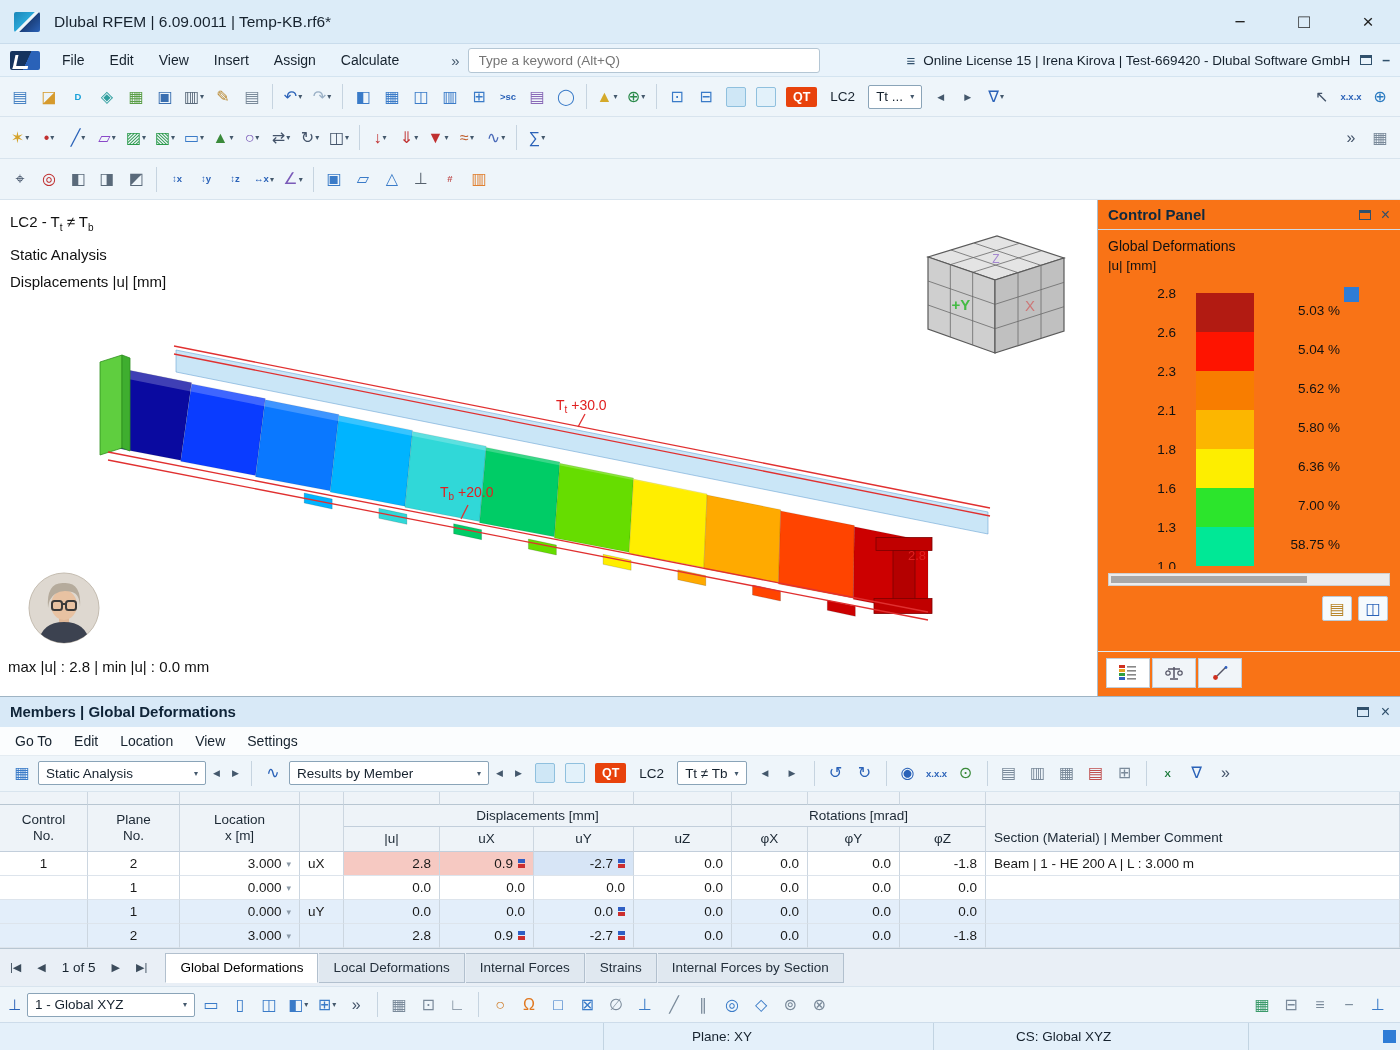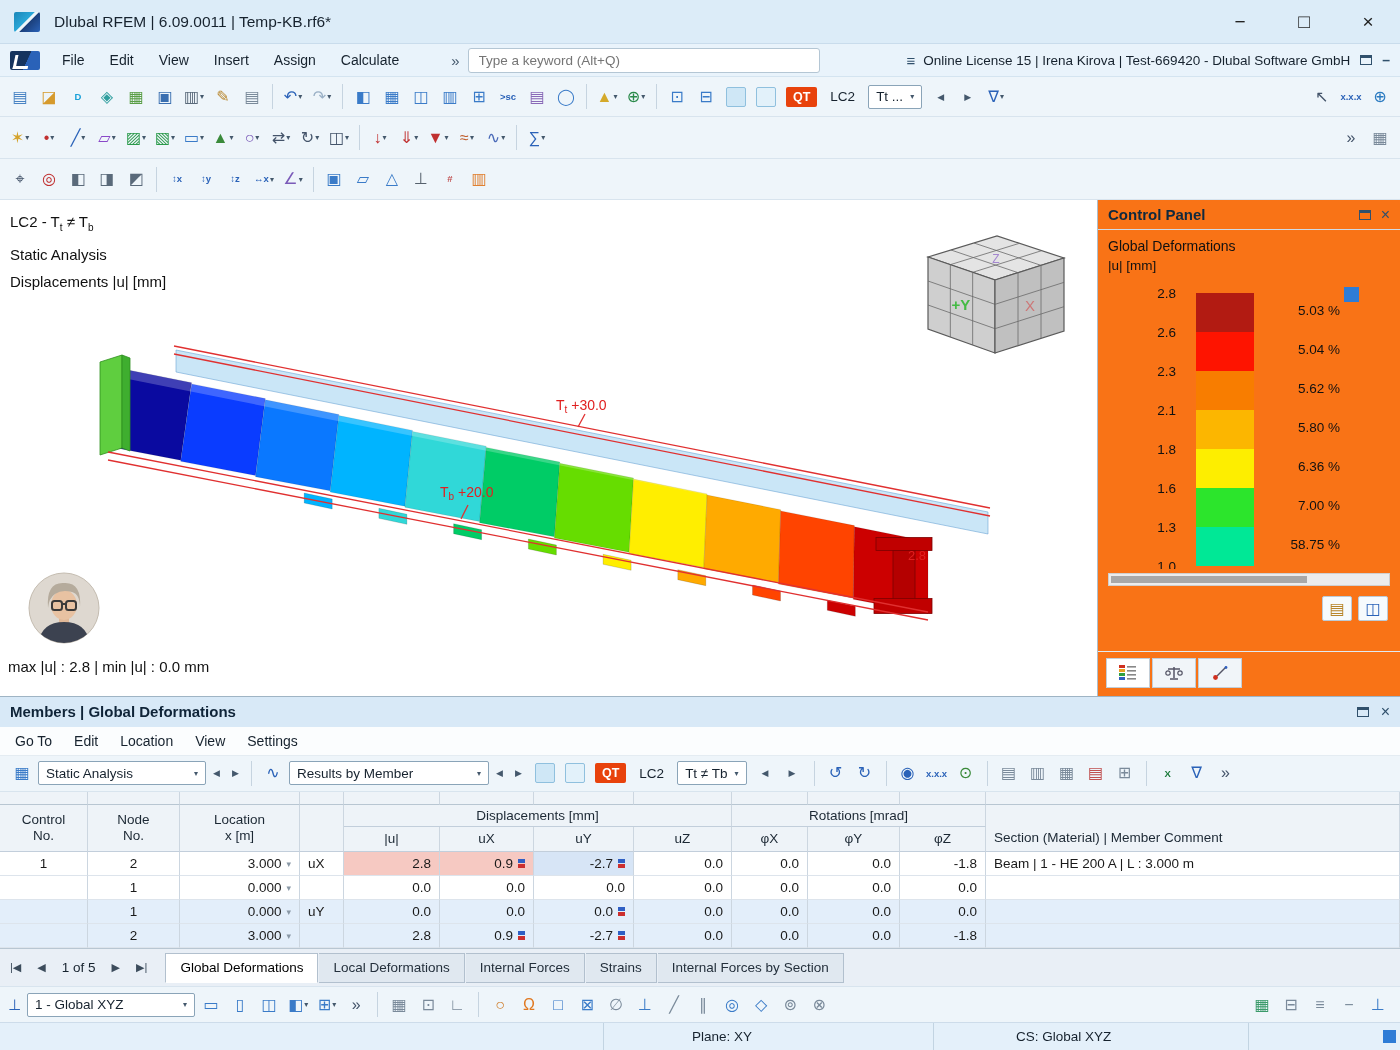--- a/index.html
+++ b/index.html
@@ -690,21 +690,21 @@
       </div>
   </div>
 
   <div class="grid" id="grid">
 
     <div class="cell hcell" style="grid-column:1;grid-row:2/4">
         <span>Control</span>
         <span>No.</span>
       </div>
     <div class="cell hcell" style="grid-column:2;grid-row:2/4">
-        <span>Node</span>
+        <span>Plane</span>
         <span>No.</span>
       </div>
     <div class="cell hcell" style="grid-column:3;grid-row:2/4">
         <span>Location</span>
         <span>x [m]</span>
       </div>
     <div class="cell hcell" style="grid-column:4;grid-row:2/4"></div>
     <div class="cell hcell gcell" style="grid-column:5/9;grid-row:2">Displacements [mm]</div>
     <div class="cell hcell gcell" style="grid-column:9/12;grid-row:2">Rotations [mrad]</div>
     <div class="cell hcell" style="grid-column:12;grid-row:2/4;align-items:flex-start;justify-content:flex-end;padding:0 0 5px 8px">Section (Material) | Member Comment</div>

